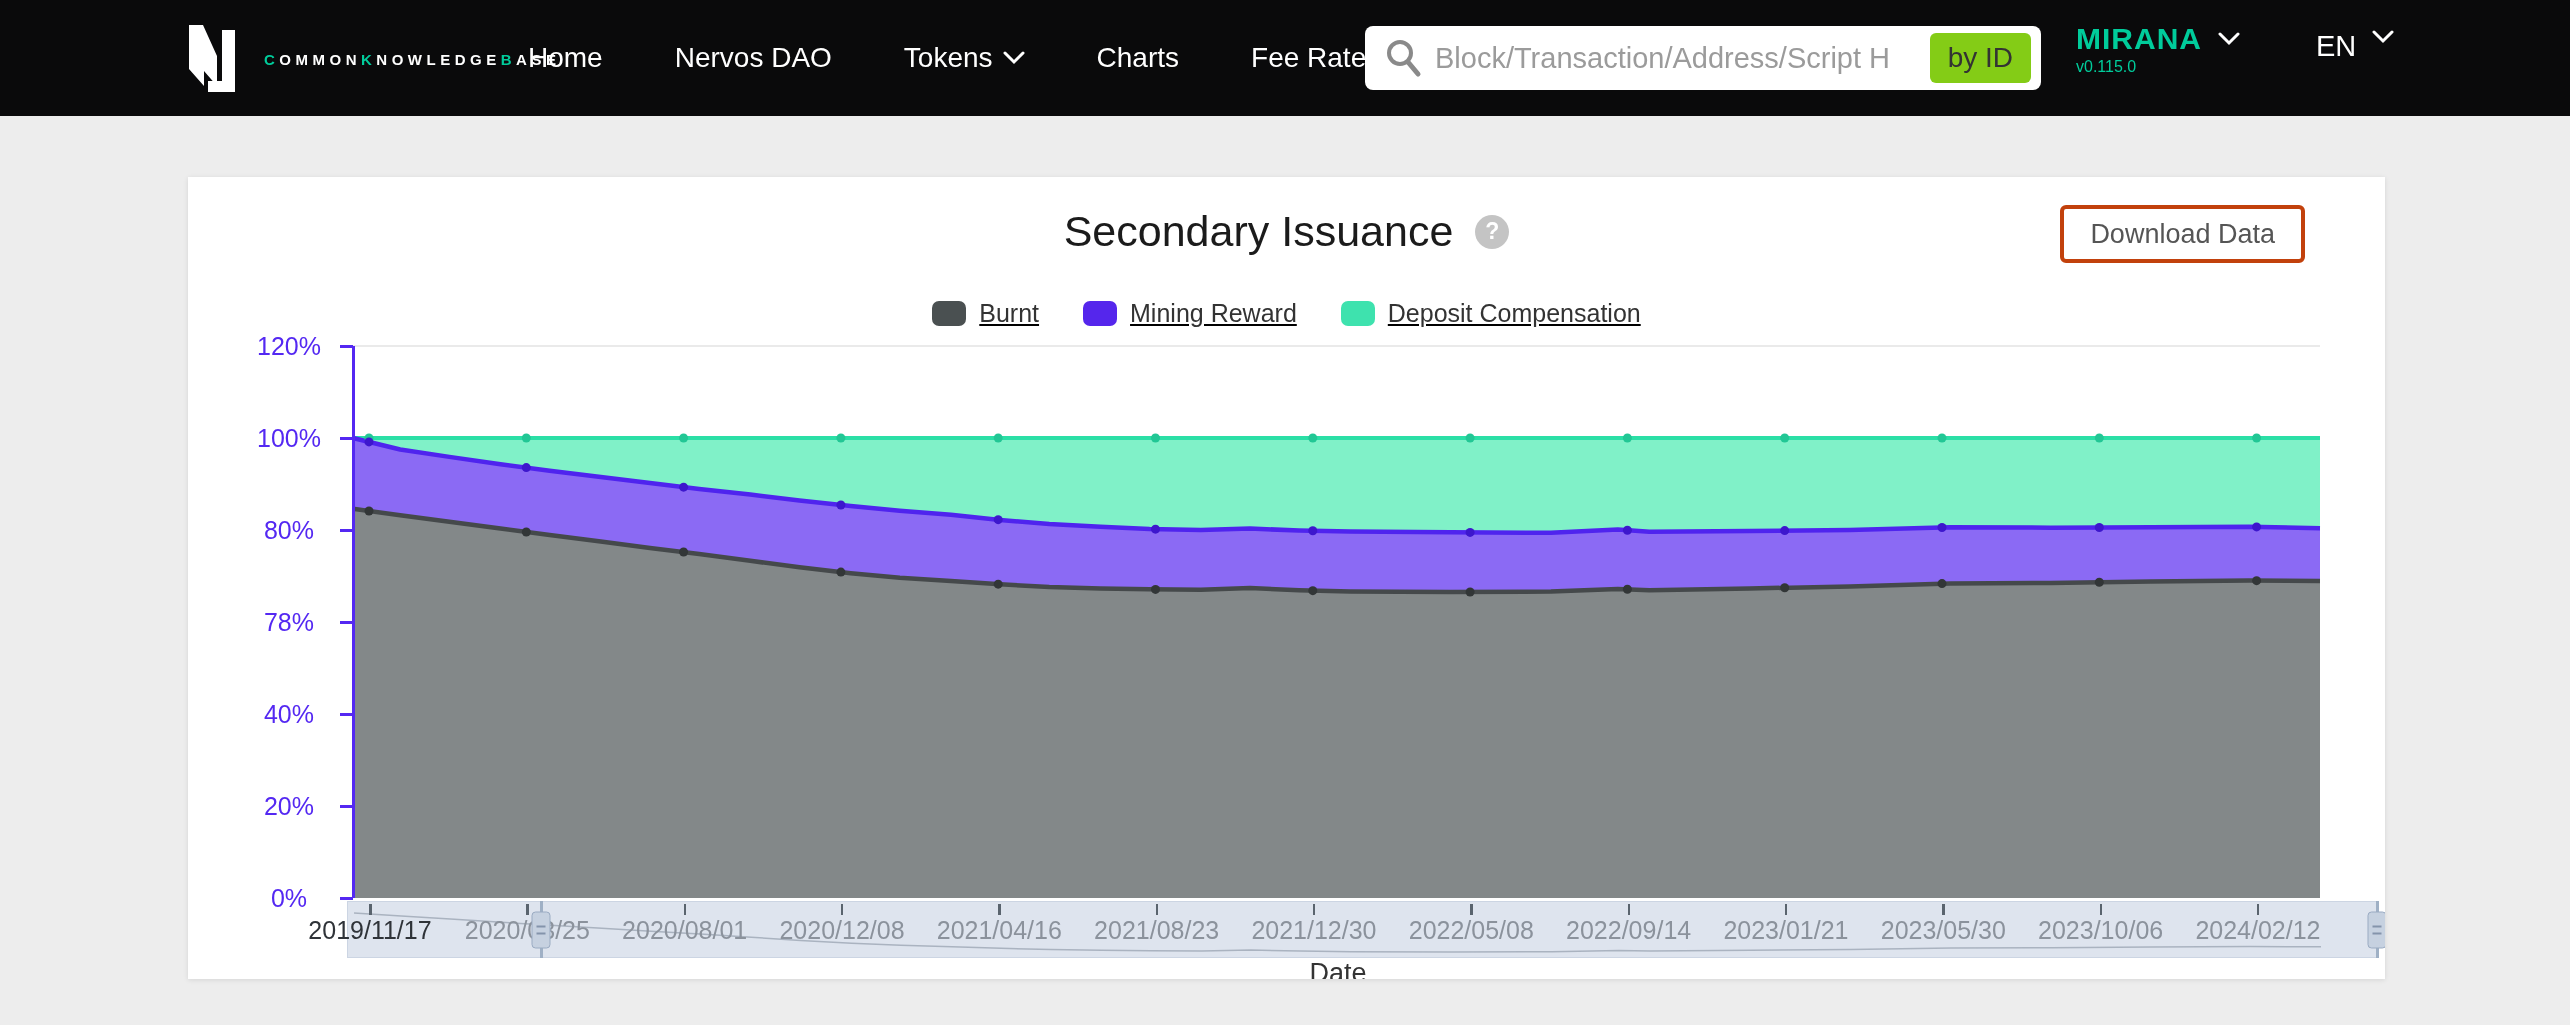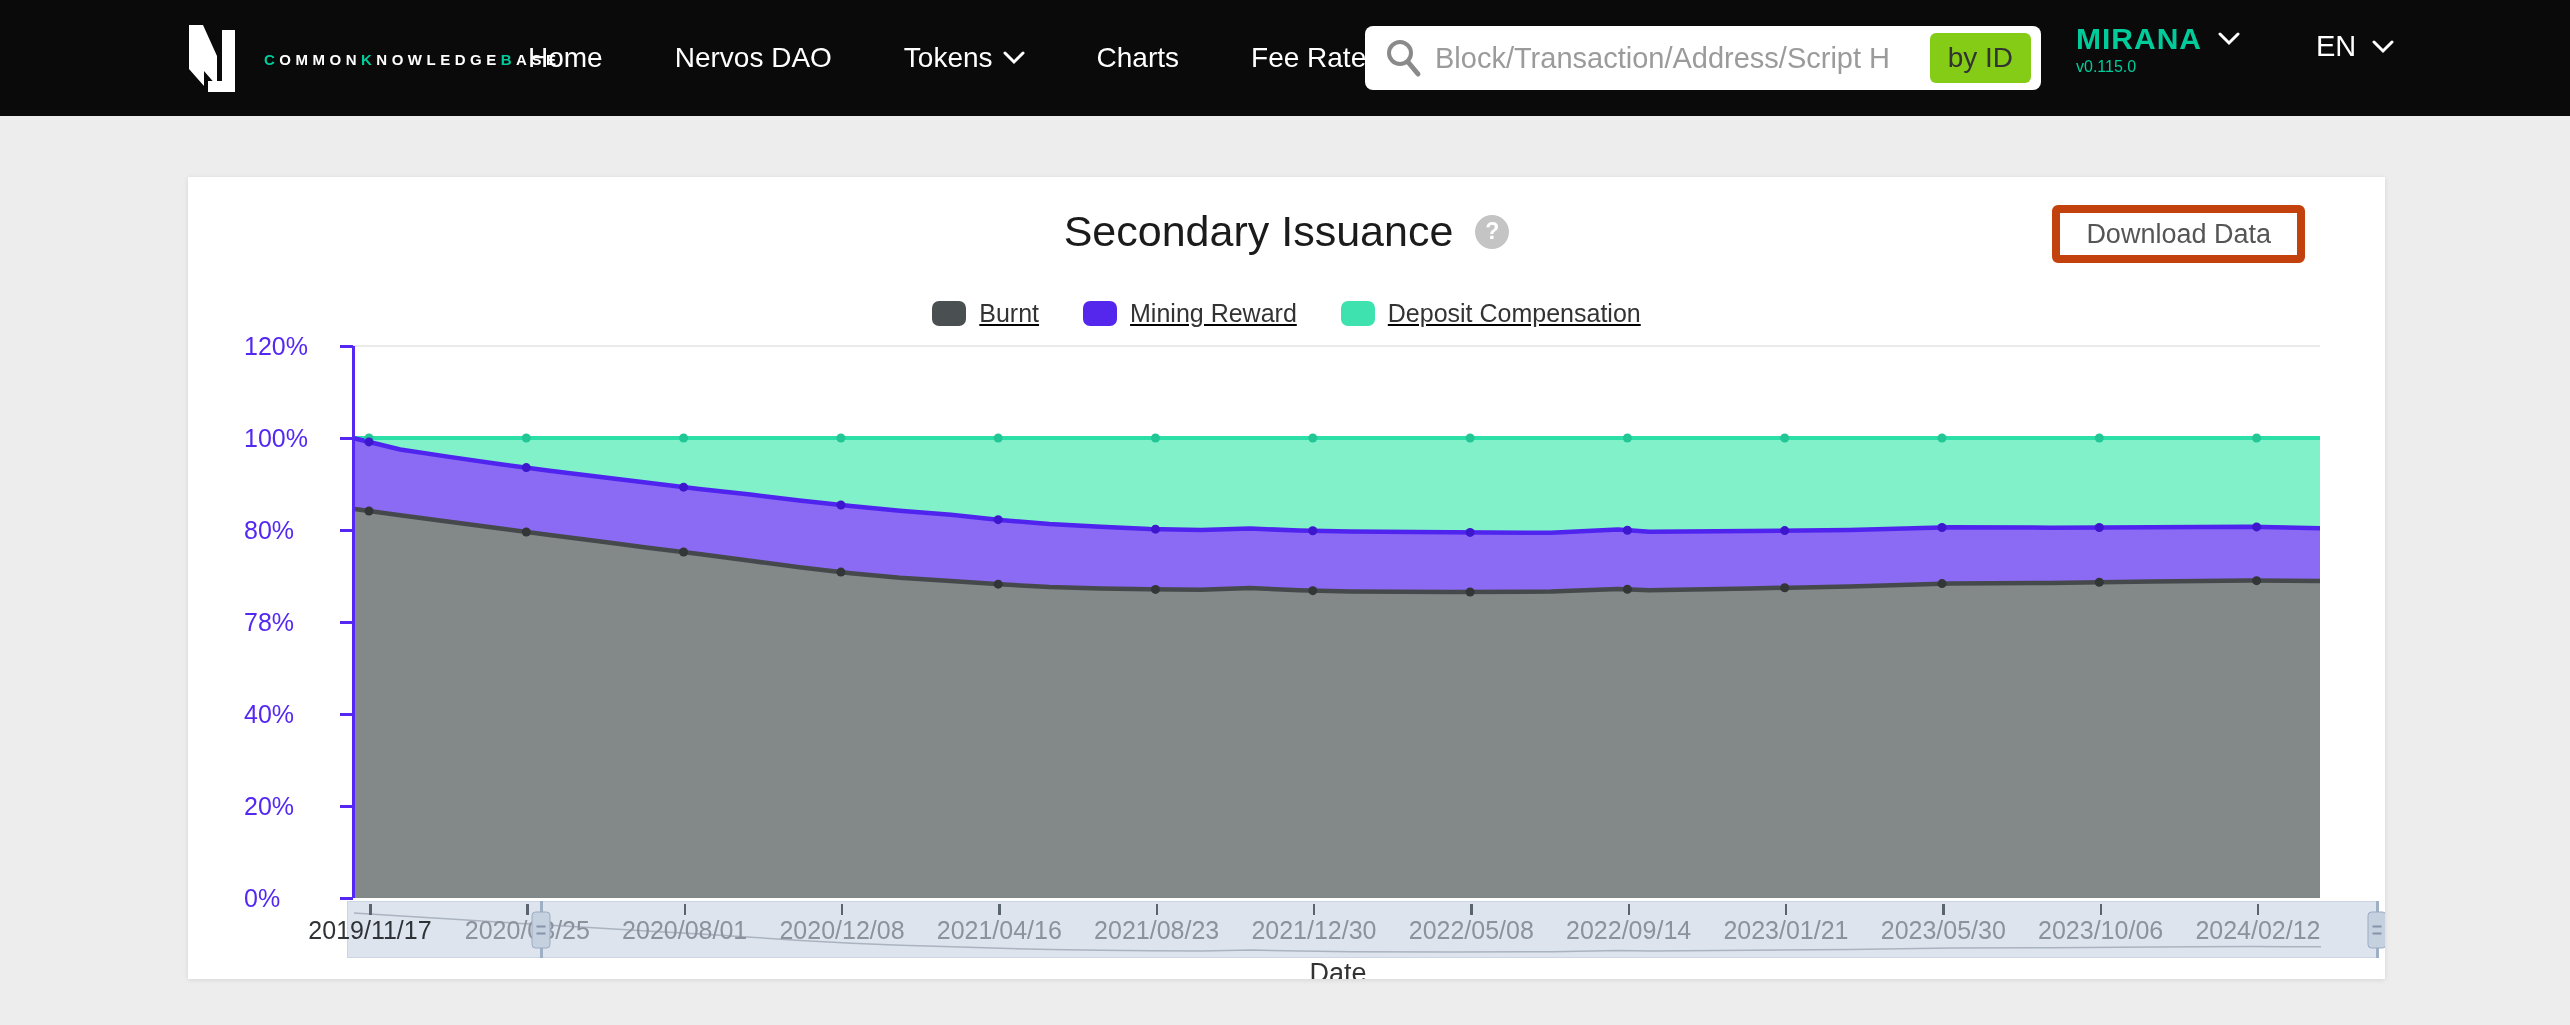--- a/index.html
+++ b/index.html
@@ -20,43 +20,43 @@
     border-radius:8px; display:flex; align-items:center; padding:0 10px 0 18px; }
   .search-input { flex:1; border:none; outline:none; font-size:29px; color:#333; min-width:0;
     font-family:"Liberation Sans","DejaVu Sans",sans-serif; }
   .search-input::placeholder { color:#9b9b9b; }
   .byid { background:#84cc16; border:none; border-radius:6px; padding:9px 18px; font-size:28px; color:#333; cursor:pointer;
     font-family:"Liberation Sans","DejaVu Sans",sans-serif; }
   .net { position:absolute; left:2076px; top:22px; cursor:pointer; }
   .net-row { display:flex; align-items:center; gap:16px; }
   .net-name { color:#00CC9B; font-size:30px; font-weight:bold; letter-spacing:1px; }
   .net-ver { color:#00CC9B; font-size:16px; margin-top:2px; }
-  .lang { position:absolute; left:2316px; top:30px; display:flex; align-items:center; gap:16px; cursor:pointer; }
+  .lang { position:absolute; left:2316px; top:30px; display:flex; gap:16px; cursor:pointer; }
   .lang-label { color:#fff; font-size:29px; }
 
   
   .card { position:absolute; left:188px; top:177px; width:2197px; height:802px; background:#fff;
     box-shadow:0 1px 5px rgba(0,0,0,0.10); overflow:hidden; }
   .title-row { position:absolute; left:0; top:30px; width:100%; display:flex; justify-content:center;
     align-items:center; gap:22px; }
   .chart-title { font-size:43px; color:#1b1b1b; }
   .help { width:34px; height:34px; border-radius:50%; background:#c4c4c4; color:#fff; font-size:23px; font-weight:bold;
     display:flex; align-items:center; justify-content:center; cursor:pointer; }
-  .dl-btn { position:absolute; top:28px; right:80px; height:58px; background:#fff; border:8px solid #c2410c;
+  .dl-btn { position:absolute; top:28px; right:80px; height:58px; background:#fff; border:4px solid #c2410c;
     border-radius:6px; color:#555; font-size:27px; padding:0 26px; cursor:pointer;
     font-family:"Liberation Sans","DejaVu Sans",sans-serif; }
   .legend { position:absolute; left:0; top:122px; width:100%; display:flex; justify-content:center; gap:44px; }
   .legend-item { display:flex; align-items:center; gap:13px; cursor:pointer;text-decoration:underline; }
   .legend-swatch { width:34px; height:25px; border-radius:7px; }
   .legend-label { font-size:25px; color:#333; }
 
   
   #plot-svg { position:absolute; left:165px; top:169px; width:1967px; height:552px; overflow:visible; }
   .y-axis-line { position:absolute; left:164px; top:169px; width:3px; height:552px; background:#5428F2; }
-  .y-label { position:absolute; color:#5428F2; font-size:25px; text-align:left; width:90px; transform:translateY(-50%); }
+  .y-label { position:absolute; color:#5428F2; font-size:25px; text-align:center; width:90px; transform:translateY(-50%); }
   .y-tick { position:absolute; width:13px; height:2.5px; background:#5428F2; }
   .x-axis-title { position:absolute; left:1090px; top:781px; width:120px; text-align:center;
     font-size:27px; color:#333; }
 
   
   .slider { position:absolute; left:159px; top:724px; width:2030px; height:57px;
     background:#dee4ee; border:1px solid #ccd5e3; cursor:pointer; }
   .slider-tick { position:absolute; top:2px; width:2.5px; height:11px; background:#5a646e; }
   .slider-label { position:absolute; top:50%; transform:translate(-50%,-50%); font-size:25px; color:#8b929c; white-space:nowrap; }
   .slider-label.first { color:#2f3338; }

